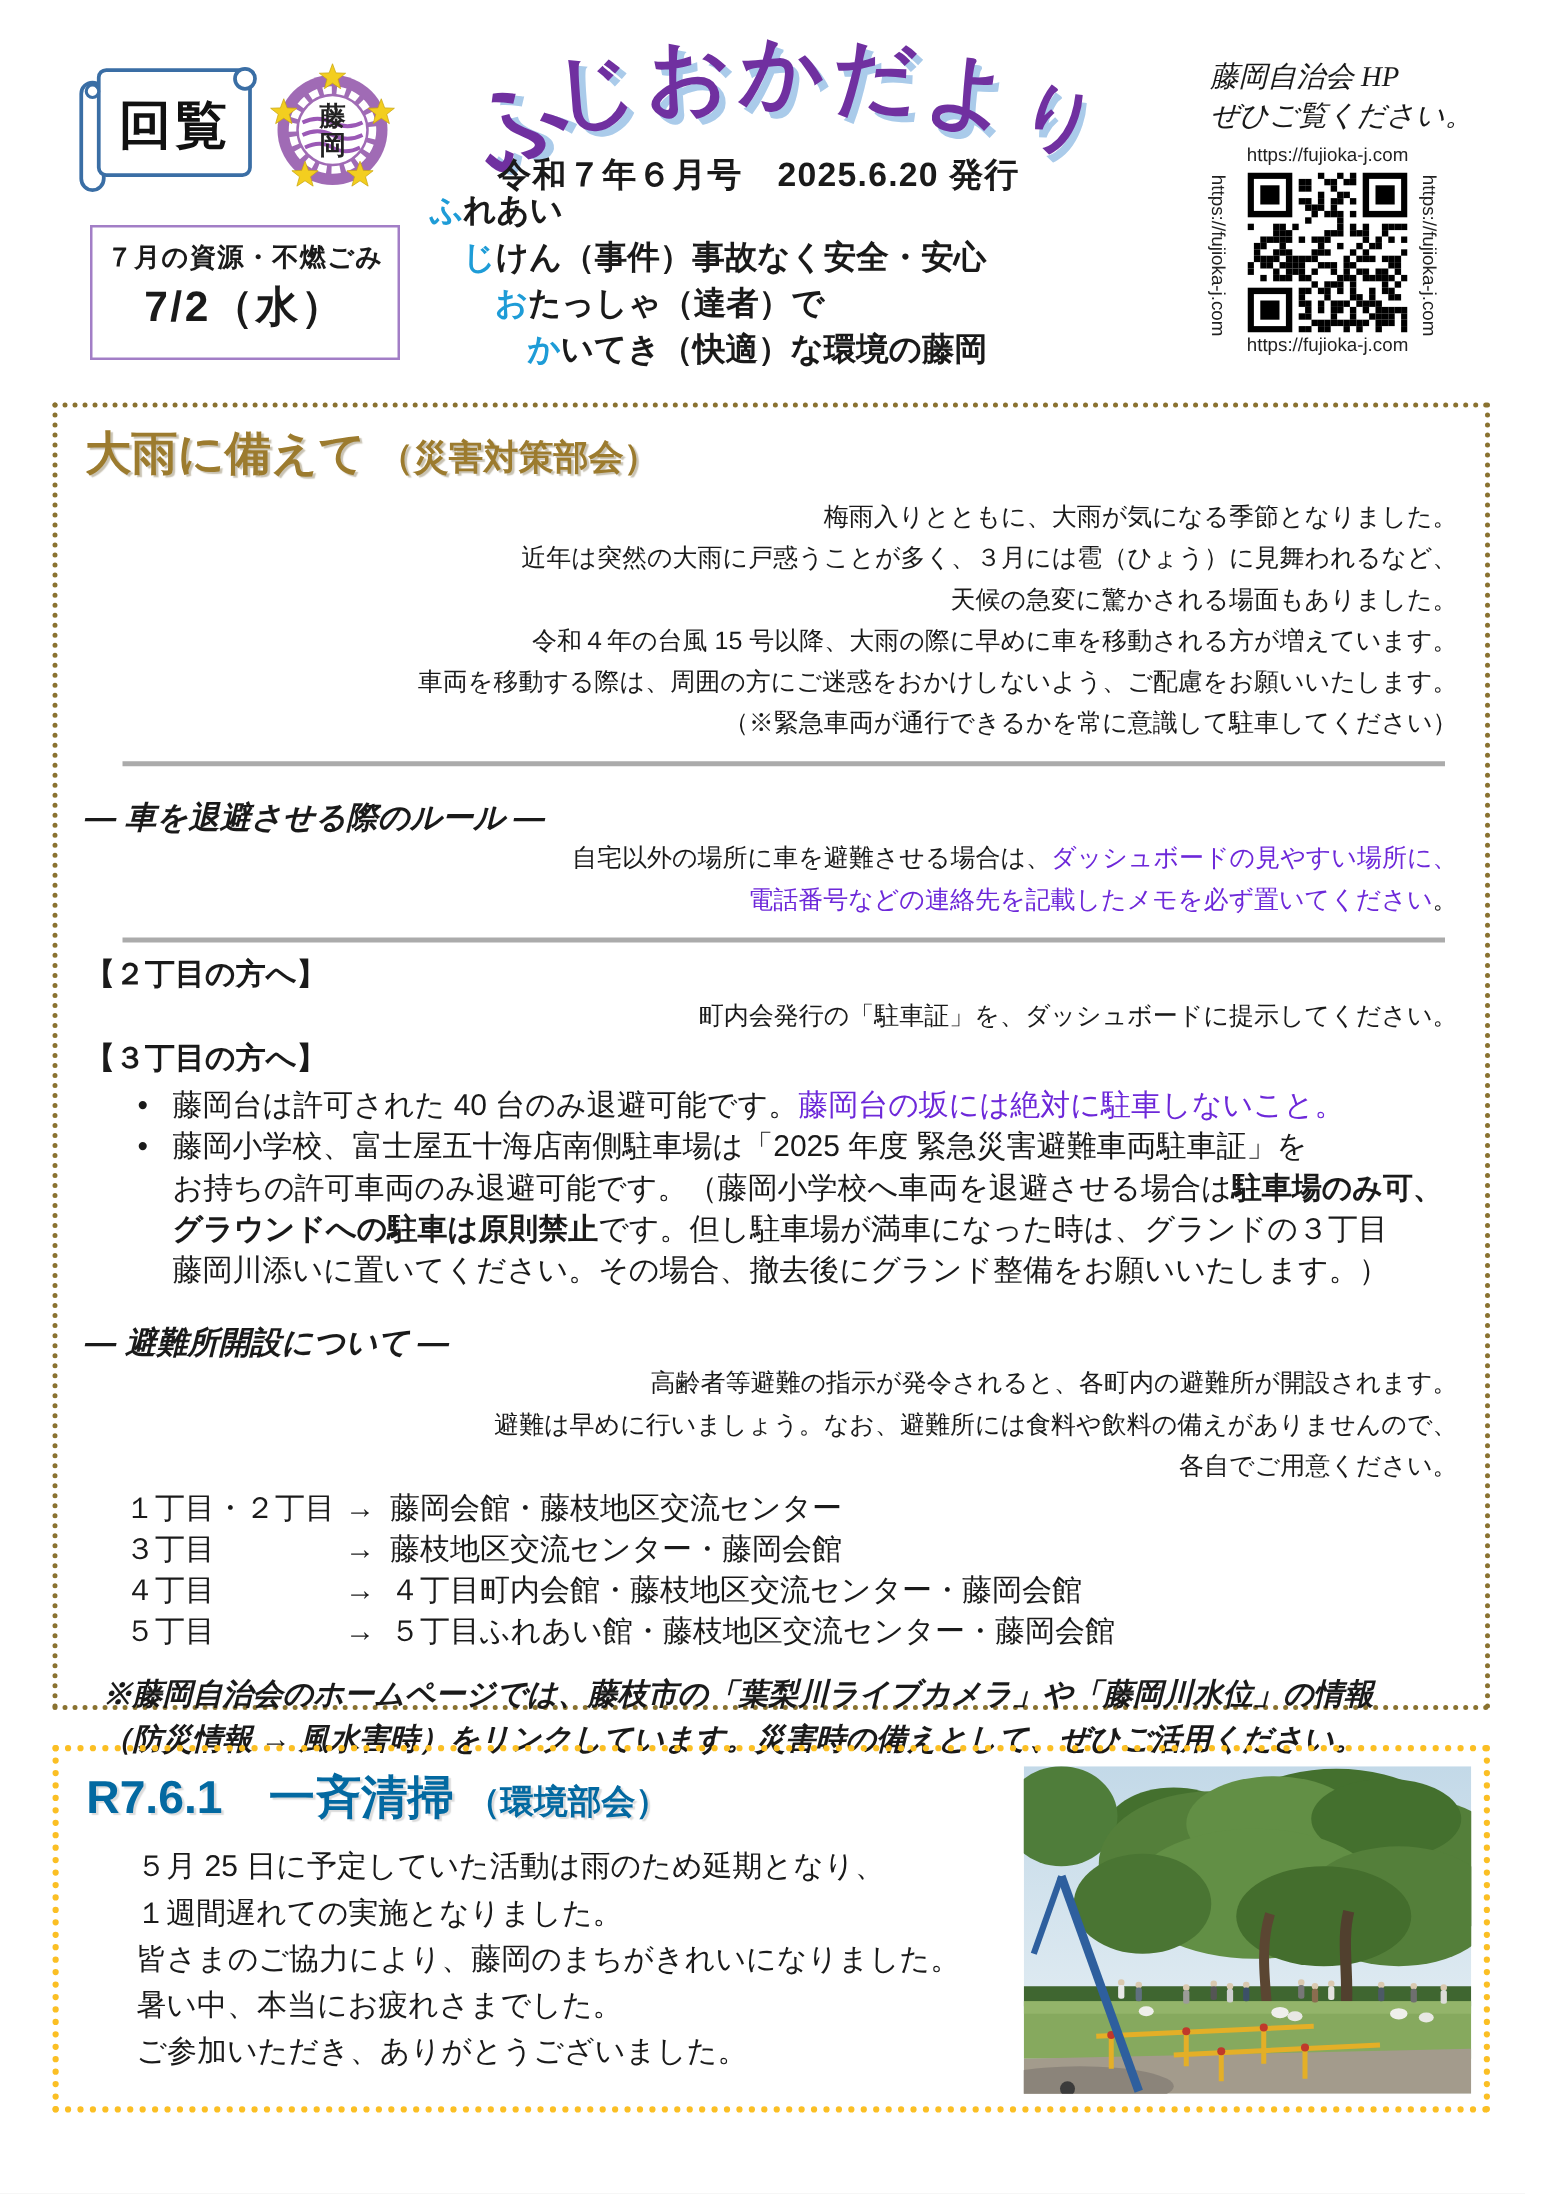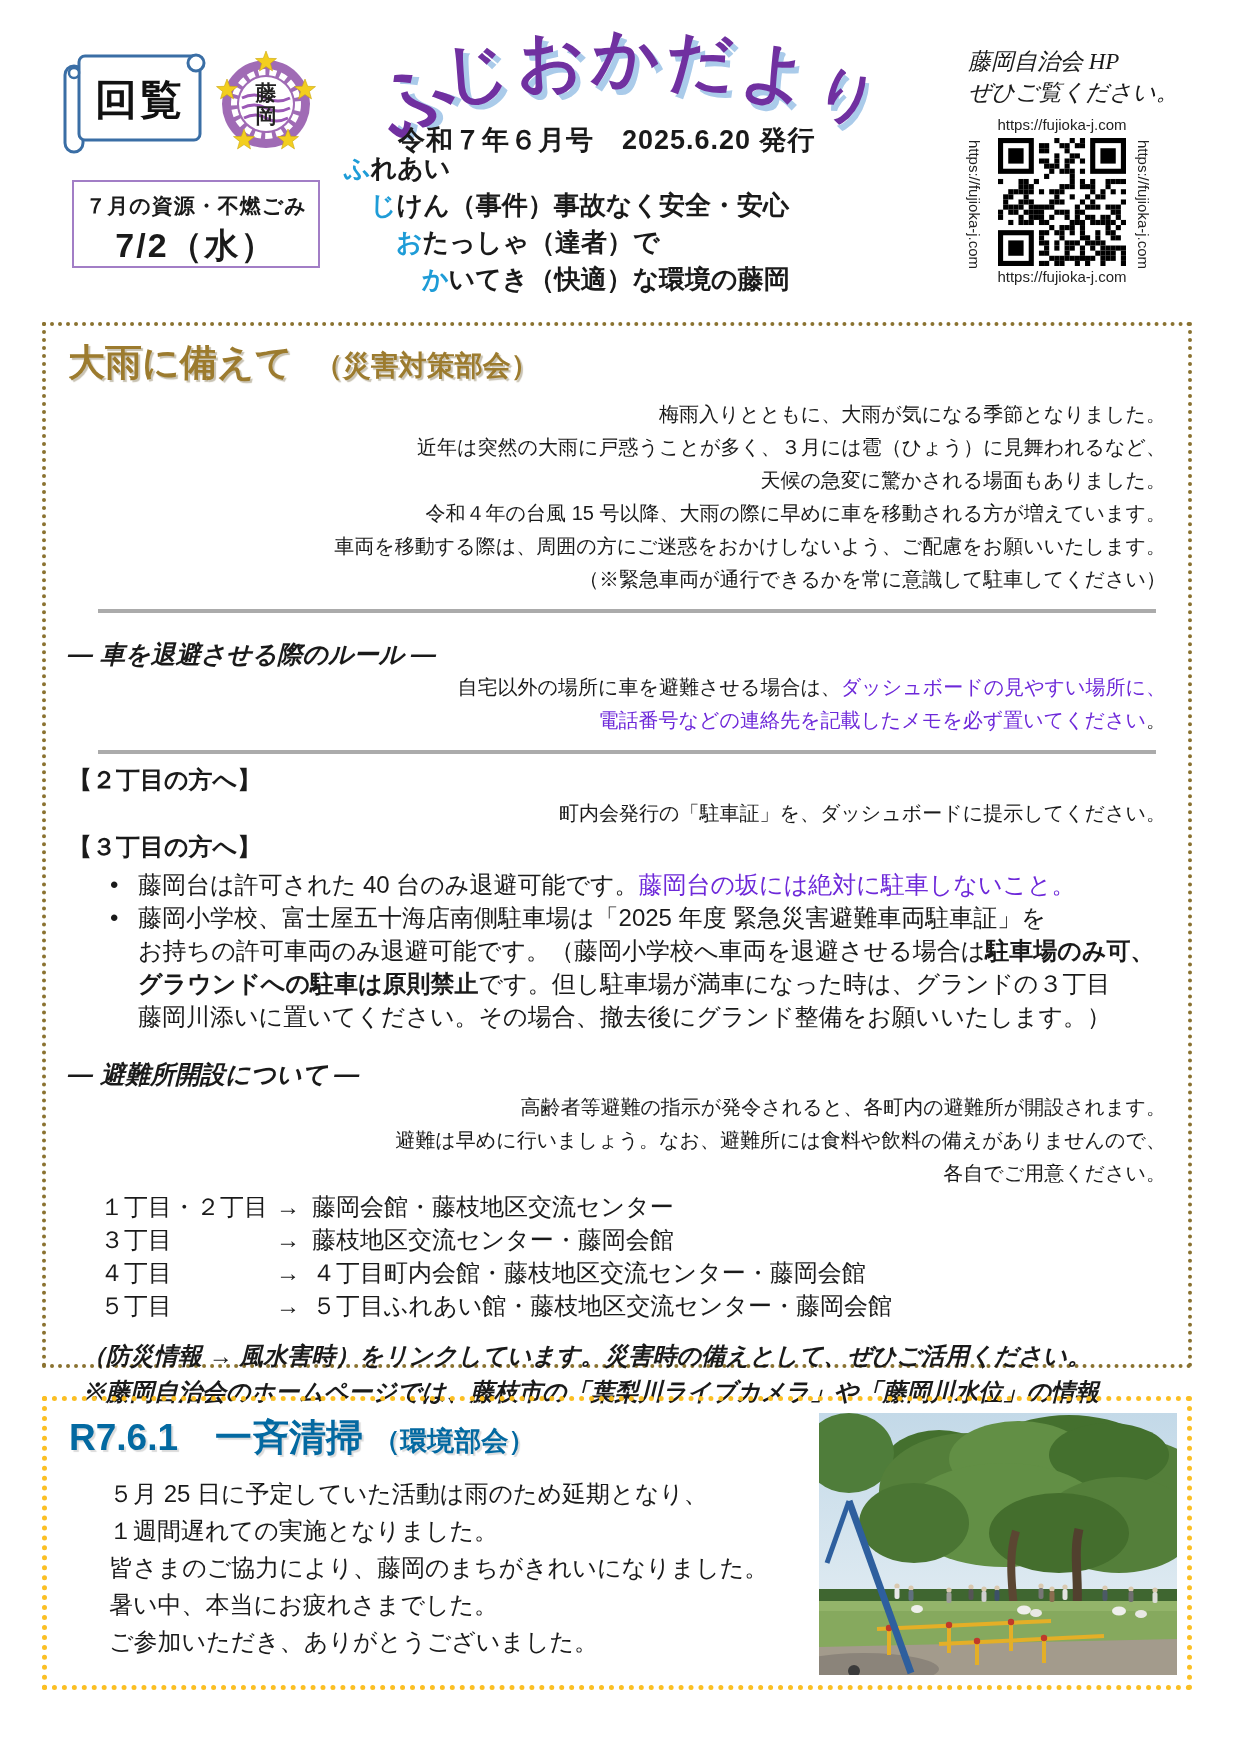--- a/index.html
+++ b/index.html
@@ -19,39 +19,39 @@
   .tc4{font-size:66px;transform:translateY(2px);}
   .tc5{font-size:66px;transform:translateY(14px) rotate(8deg);}
   .tc6{font-size:58px;transform:translateY(40px) rotate(18deg);}
 
   .issue-line{position:absolute;left:398px;top:122px;font-size:27px;font-weight:bold;letter-spacing:1px;}
 
   .acrostic{position:absolute;left:344px;top:150px;font-size:26px;line-height:37px;font-weight:600;}
   .acrostic .ini{color:#1E9CD7;font-weight:bold;}
   .ac1{padding-left:26px;} .ac2{padding-left:52px;} .ac3{padding-left:78px;}
 
-  .garbage-box{position:absolute;left:72px;top:180px;width:248px;height:88px;
+  .garbage-box{position:absolute;left:72px;top:180px;width:248px;height:108px;
                border:2px solid #A27EC6;text-align:center;box-sizing:border-box;}
   .garbage-box .l1{margin-top:10px;font-size:21px;font-weight:bold;letter-spacing:1px;}
   .garbage-box .l2{font-size:34px;font-weight:bold;margin-top:3px;letter-spacing:2px;}
 
   .hp-note{position:absolute;left:968px;top:46px;font-family:"Liberation Serif",serif;
            font-style:italic;font-size:23px;line-height:31px;}
   .qr-wrap{position:absolute;left:998px;top:138px;width:128px;height:128px;}
   .qr-url{font-size:15px;color:#222;}
   .qr-url-top{position:absolute;left:952px;top:116px;width:220px;text-align:center;}
   .qr-url-bottom{position:absolute;left:952px;top:268px;width:220px;text-align:center;}
   .qr-url-left{position:absolute;left:888px;top:196px;width:172px;text-align:center;transform:rotate(90deg);}
   .qr-url-right{position:absolute;left:1057px;top:196px;width:172px;text-align:center;transform:rotate(90deg);}
 
   
   .sec1{position:absolute;left:42px;top:322px;width:1150px;height:1046px;
         border:4px dotted #8A7230;box-sizing:border-box;padding:10px 22px;}
   .s1-title{margin:2px 0 10px 0;font-size:37px;font-weight:bold;color:#9C7B2E;
-            text-shadow:2px 2px 1px #C8C2B2;font-family:Liberation Mono, monospace;}
+            text-shadow:2px 2px 1px #C8C2B2;}
   .s1-title .sub{font-size:28px;}
   .btxt{font-size:20px;line-height:33px;text-align:right;}
   .divider{height:4px;background:#ABABAB;margin:13px 10px 9px 30px;}
   .rule-head{font-size:25px;font-weight:bold;font-style:italic;line-height:34px;margin-top:24px;}
   .indent30{margin-left:30px;}
   .indent62{margin-left:62px;}
   .red{color:#6d28d9;}
   .district-head{font-size:24px;font-weight:bold;line-height:34px;}
   .bullets{margin:4px;padding:0 0 0 66px;list-style:none;}
   .bullets li{position:relative;font-size:24px;line-height:33px;}
@@ -415,22 +415,22 @@
     <div class="btxt indent30">各自でご用意ください。</div>
 
     <div class="shelter-list">
       <div><span class="area">１丁目・２丁目</span><span class="arrow">→</span><span>藤岡会館・藤枝地区交流センター</span></div>
       <div><span class="area">３丁目</span><span class="arrow">→</span><span>藤枝地区交流センター・藤岡会館</span></div>
       <div><span class="area">４丁目</span><span class="arrow">→</span><span>４丁目町内会館・藤枝地区交流センター・藤岡会館</span></div>
       <div><span class="area">５丁目</span><span class="arrow">→</span><span>５丁目ふれあい館・藤枝地区交流センター・藤岡会館</span></div>
     </div>
 
     <div class="s1-note">
+      <div>※藤岡自治会のホームページでは、藤枝市の「葉梨川ライブカメラ」や「藤岡川水位」の情報</div>
       <div>（防災情報 → 風水害時）をリンクしています。災害時の備えとして、ぜひご活用ください。</div>
-      <div>※藤岡自治会のホームページでは、藤枝市の「葉梨川ライブカメラ」や「藤岡川水位」の情報</div>
     </div>
   </div>
 
   <div class="sec2">
     <h2 class="s2-title">
       <span>R7.6.1　一斉清掃</span>
       <span class="sub">（環境部会）</span>
     </h2>
     <div class="s2-body">
       <div>５月 25 日に予定していた活動は雨のため延期となり、</div>

